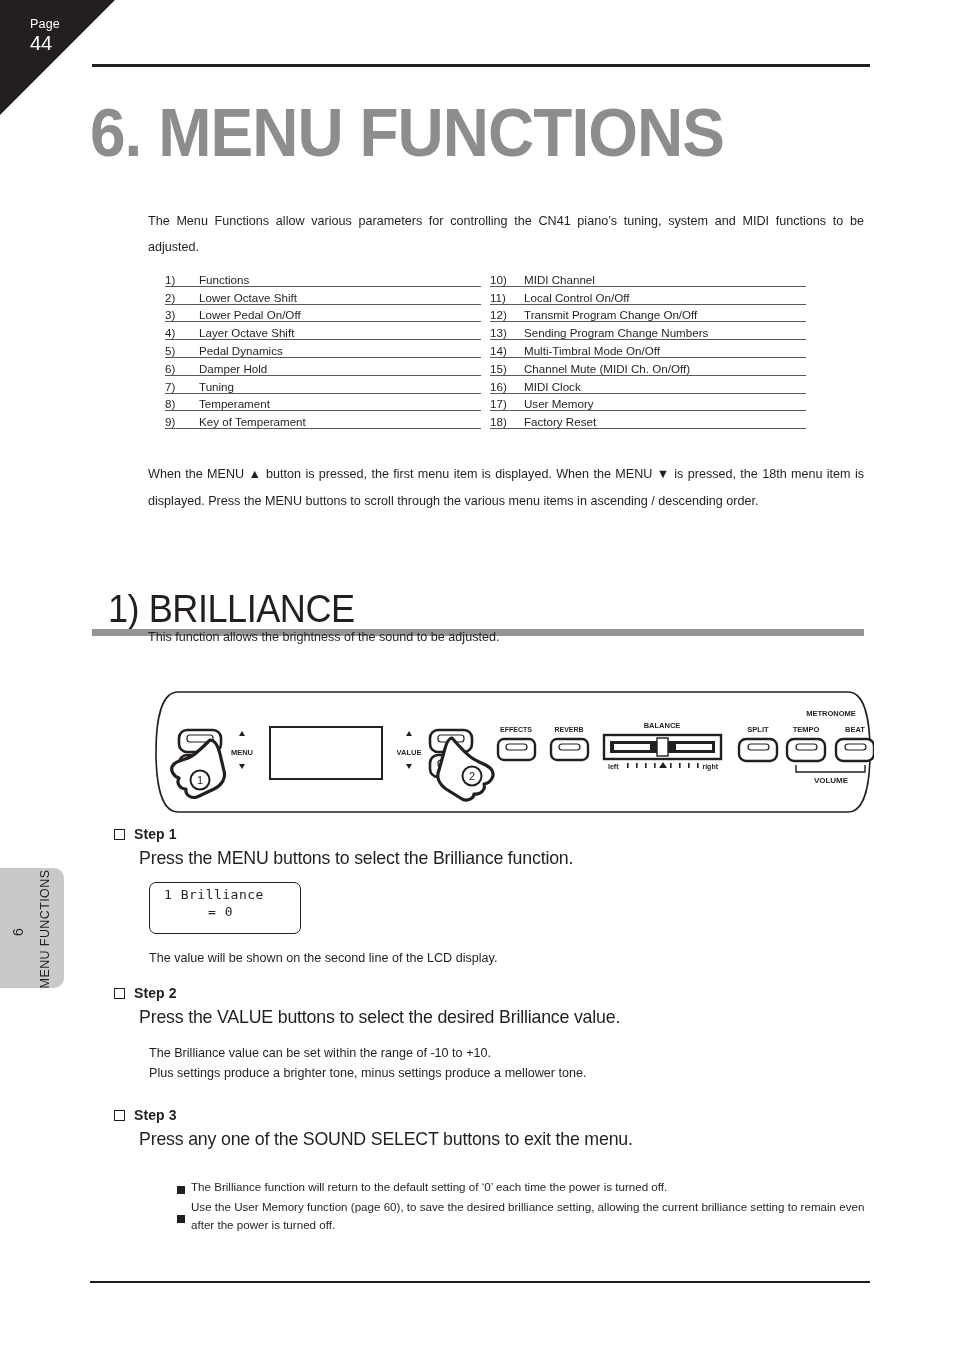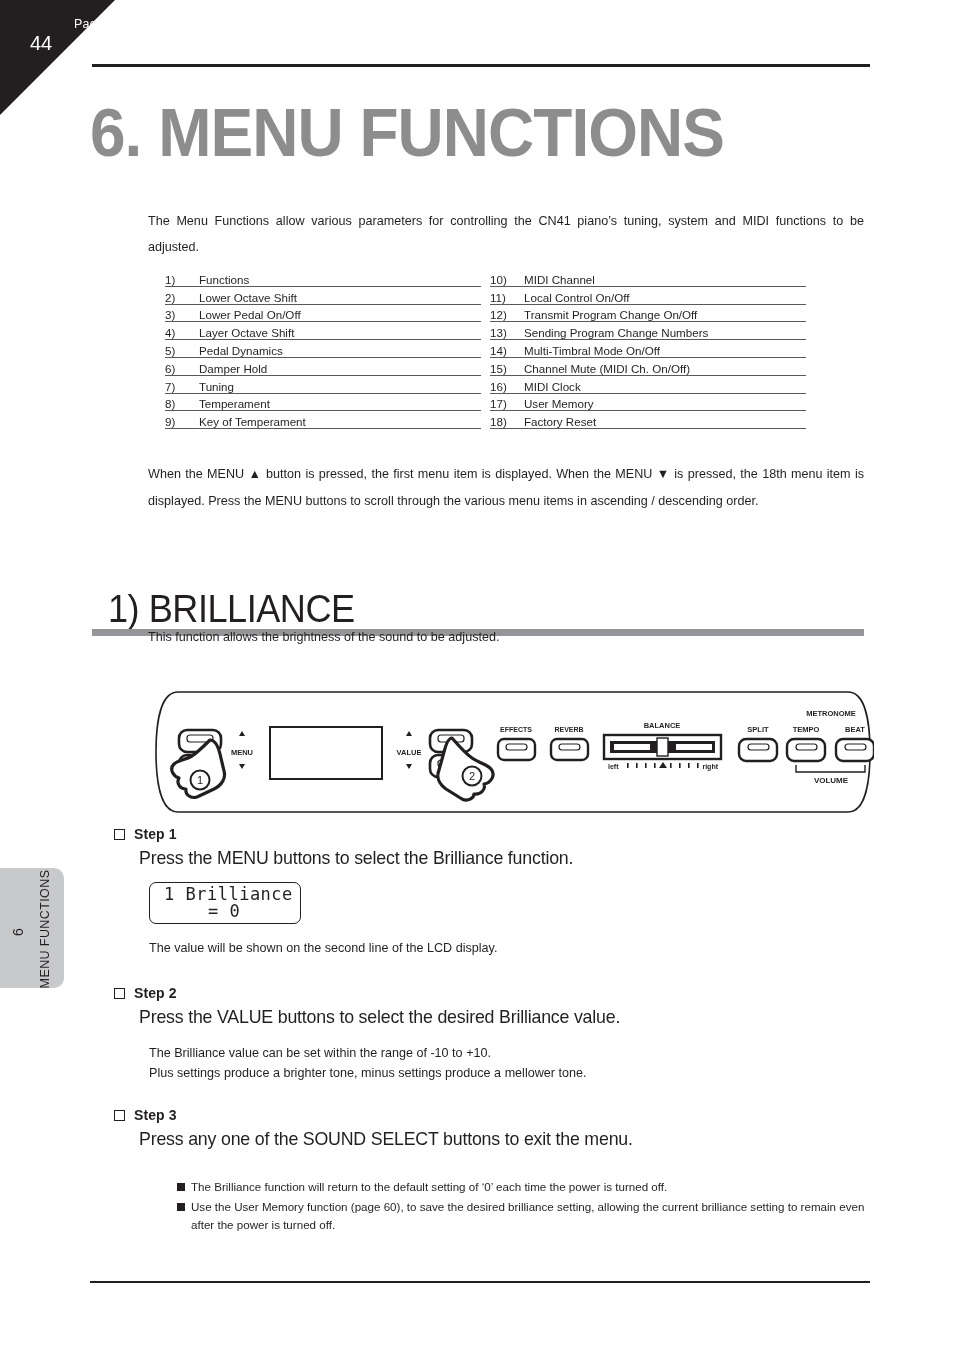--- a/index.html
+++ b/index.html
@@ -24,21 +24,20 @@
     z-index: 5;
   }
   .corner-label {
     position: absolute;
     left: 30px; top: 18px;
     color: #ffffff;
     font-size: 12.5px;
     line-height: 1.05;
     letter-spacing: .2px;
     z-index: 6;
-    margin-left: 44px;
   }
   .corner-num {
     position: absolute;
     left: 30px; top: 33px;
     color: #ffffff;
     font-size: 20px;
     line-height: 1;
     z-index: 6;
   }
 
@@ -169,40 +168,40 @@
   .step-sub {
     margin-left: 35px;
     font-size: 12.6px;
     line-height: 20px;
   }
 
   
   .lcd {
     margin-left: 35px;
     margin-top: 12px;
-    width: 152px; height: 42px;
+    width: 152px; height: 52px;
     border: 1.8px solid #231f20;
     border-radius: 7px;
     font-family: "DejaVu Sans Mono", monospace;
-    font-size: 17px;
+    font-size: 13px;
     line-height: 17px;
     padding: 3px 0 0 0;
   }
   .lcd-line1 { padding-left: 14px; letter-spacing: .5px; }
   .lcd-line2 { padding-left: 58px; letter-spacing: .5px; }
 
   
   .notes {
     position: absolute;
     left: 177px; top: 1178px;
     width: 690px;
     font-size: 11.6px;
     line-height: 18.5px;
   }
-  .note-row { display: flex; align-items: flex-start; margin-bottom: 1px; }
+  .note-row { display: flex; align-items: center; margin-bottom: 1px; }
   .note-sq {
     flex: 0 0 auto;
     width: 8px; height: 8px;
     background: #231f20;
     margin-top: 5px;
     margin-right: 6px;
   }
   .note-text { flex: 1 1 auto; }
 
   

